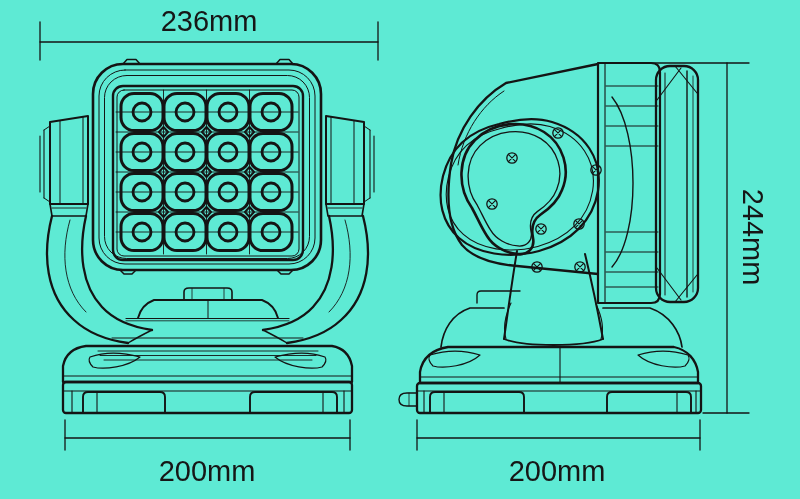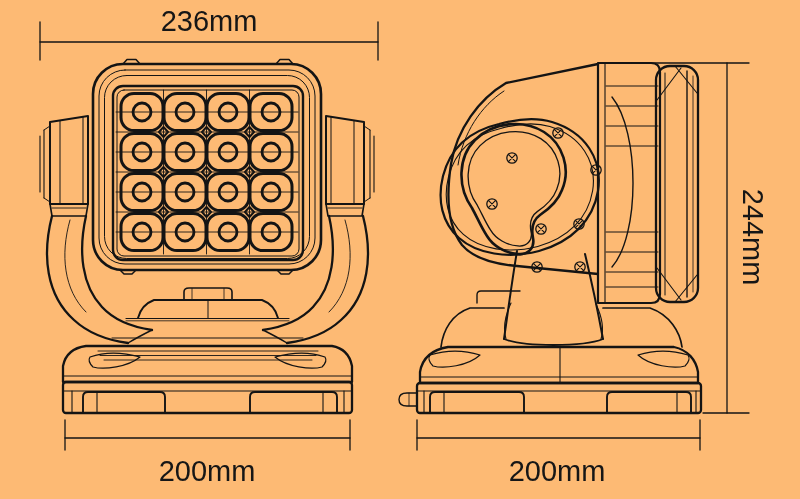--- a/index.html
+++ b/index.html
@@ -1,16 +1,16 @@
 <!DOCTYPE html>
 <html><head>
 <meta charset="utf-8">
 <style>
   html,body{margin:0;padding:0;background:#ffffff;}
-  .stage{position:relative;width:800px;height:499px;background:#fdba74;overflow:hidden;}
+  .stage{position:relative;width:800px;height:499px;background:#5eead4;overflow:hidden;}
   svg{display:block;}
   .ink{stroke:#141414;fill:none;stroke-linecap:round;stroke-linejoin:round;}
   .dim-text{font-family:"Liberation Sans","DejaVu Sans",sans-serif;font-size:29px;fill:#161616;stroke:none;}
 </style>
 </head>
 <body>
 
 <div class="stage">
 <svg width="800" height="499" viewBox="0 0 800 499">
   <g class="ink">

